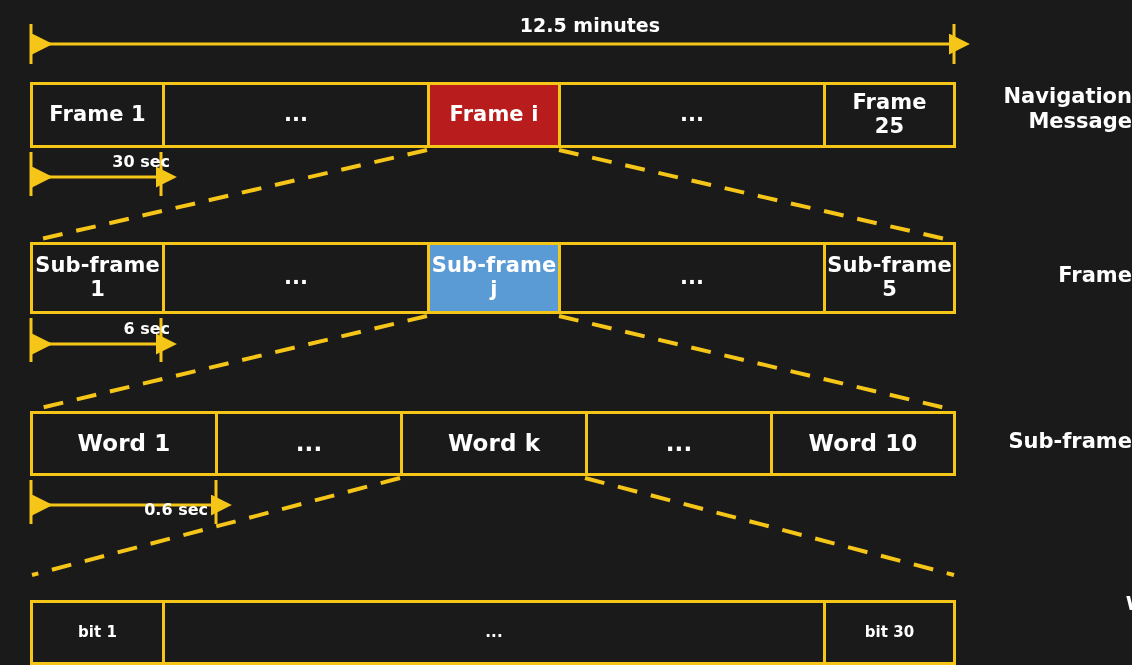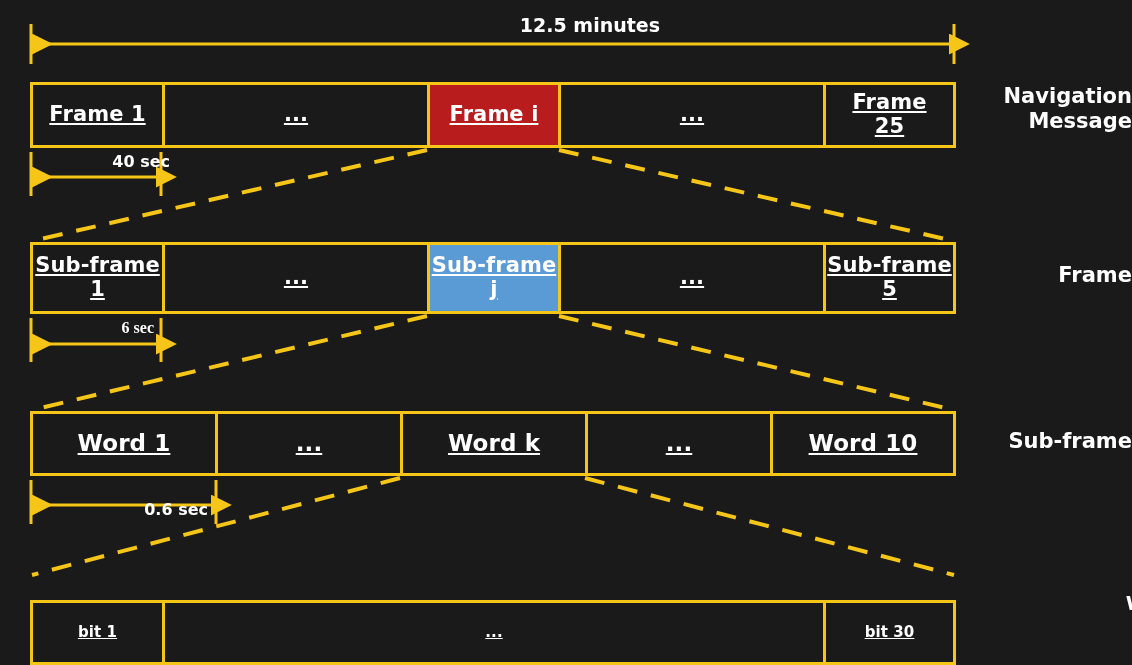--- a/index.html
+++ b/index.html
@@ -47,21 +47,21 @@
     border-right: 3px solid #f5c518;
     font-weight: bold;
     line-height: 1.12;
     letter-spacing: 0.1px;
     color: #ffffff;
     background: transparent;
   }
   .cell:last-child { border-right: none; }
   .cell.hl-dark  { background: #b91c1c; }
   .cell.hl-light { background: #5b9bd5; }
-  .cell .cell-txt { display: block; white-space: pre-line; text-decoration: underline; }
+  .cell .cell-txt { display: block; white-space: pre-line; }
 
   
   .band-label {
     position: absolute;
     font-weight: bold;
     color: #ffffff;
     text-align: right;
     line-height: 1.18;
     white-space: pre-line;
   }
@@ -86,21 +86,21 @@
   #band-subframe .cell { font-size: 23px; }
   #band-word .cell { font-size: 15px; }
 
   .lbl-nav      { left: 960px; top: 84px;  width: 172px; font-size: 21px; }
   .lbl-frame    { left: 960px; top: 263px; width: 172px; font-size: 21px; }
   .lbl-subframe { left: 960px; top: 429px; width: 172px; font-size: 21px; }
   .lbl-word     { left: 1013px; top: 592px; width: 172px; font-size: 20px; }
 
   .dim-total { left: 330px; top: 14px;  width: 330px; font-size: 19px; }
   .dim-30    { left: 40px;  top: 152px; width: 130px; font-size: 16px; }
-  .dim-6     { left: 24px;  top: 319px; width: 130px; font-size: 16px; font-family: Liberation Serif, serif; }
+  .dim-6     { left: 40px;  top: 319px; width: 130px; font-size: 16px; }
   .dim-06    { left: 48px;  top: 500px; width: 160px; font-size: 16px; }
 </style>
 </head>
 <body>
 
 <div id="stage">
 
   <svg class="svg-layer" viewBox="0 0 1132 665" width="1132" height="665" xmlns="http://www.w3.org/2000/svg">
 
     <defs>
@@ -221,17 +221,17 @@
     <div class="cell" style="width:661px">
       <span class="cell-txt">...</span>
     </div>
     <div class="cell" style="width:127px">
       <span class="cell-txt">bit 30</span>
     </div>
   </div>
   <div class="band-label lbl-word">Word</div>
 
   <div class="dim-label dim-total">12.5 minutes</div>
-  <div class="dim-label dim-30">40 sec</div>
+  <div class="dim-label dim-30">30 sec</div>
   <div class="dim-label dim-6">6 sec</div>
   <div class="dim-label dim-06">0.6 sec</div>
 
 </div>
 
 </body></html>

